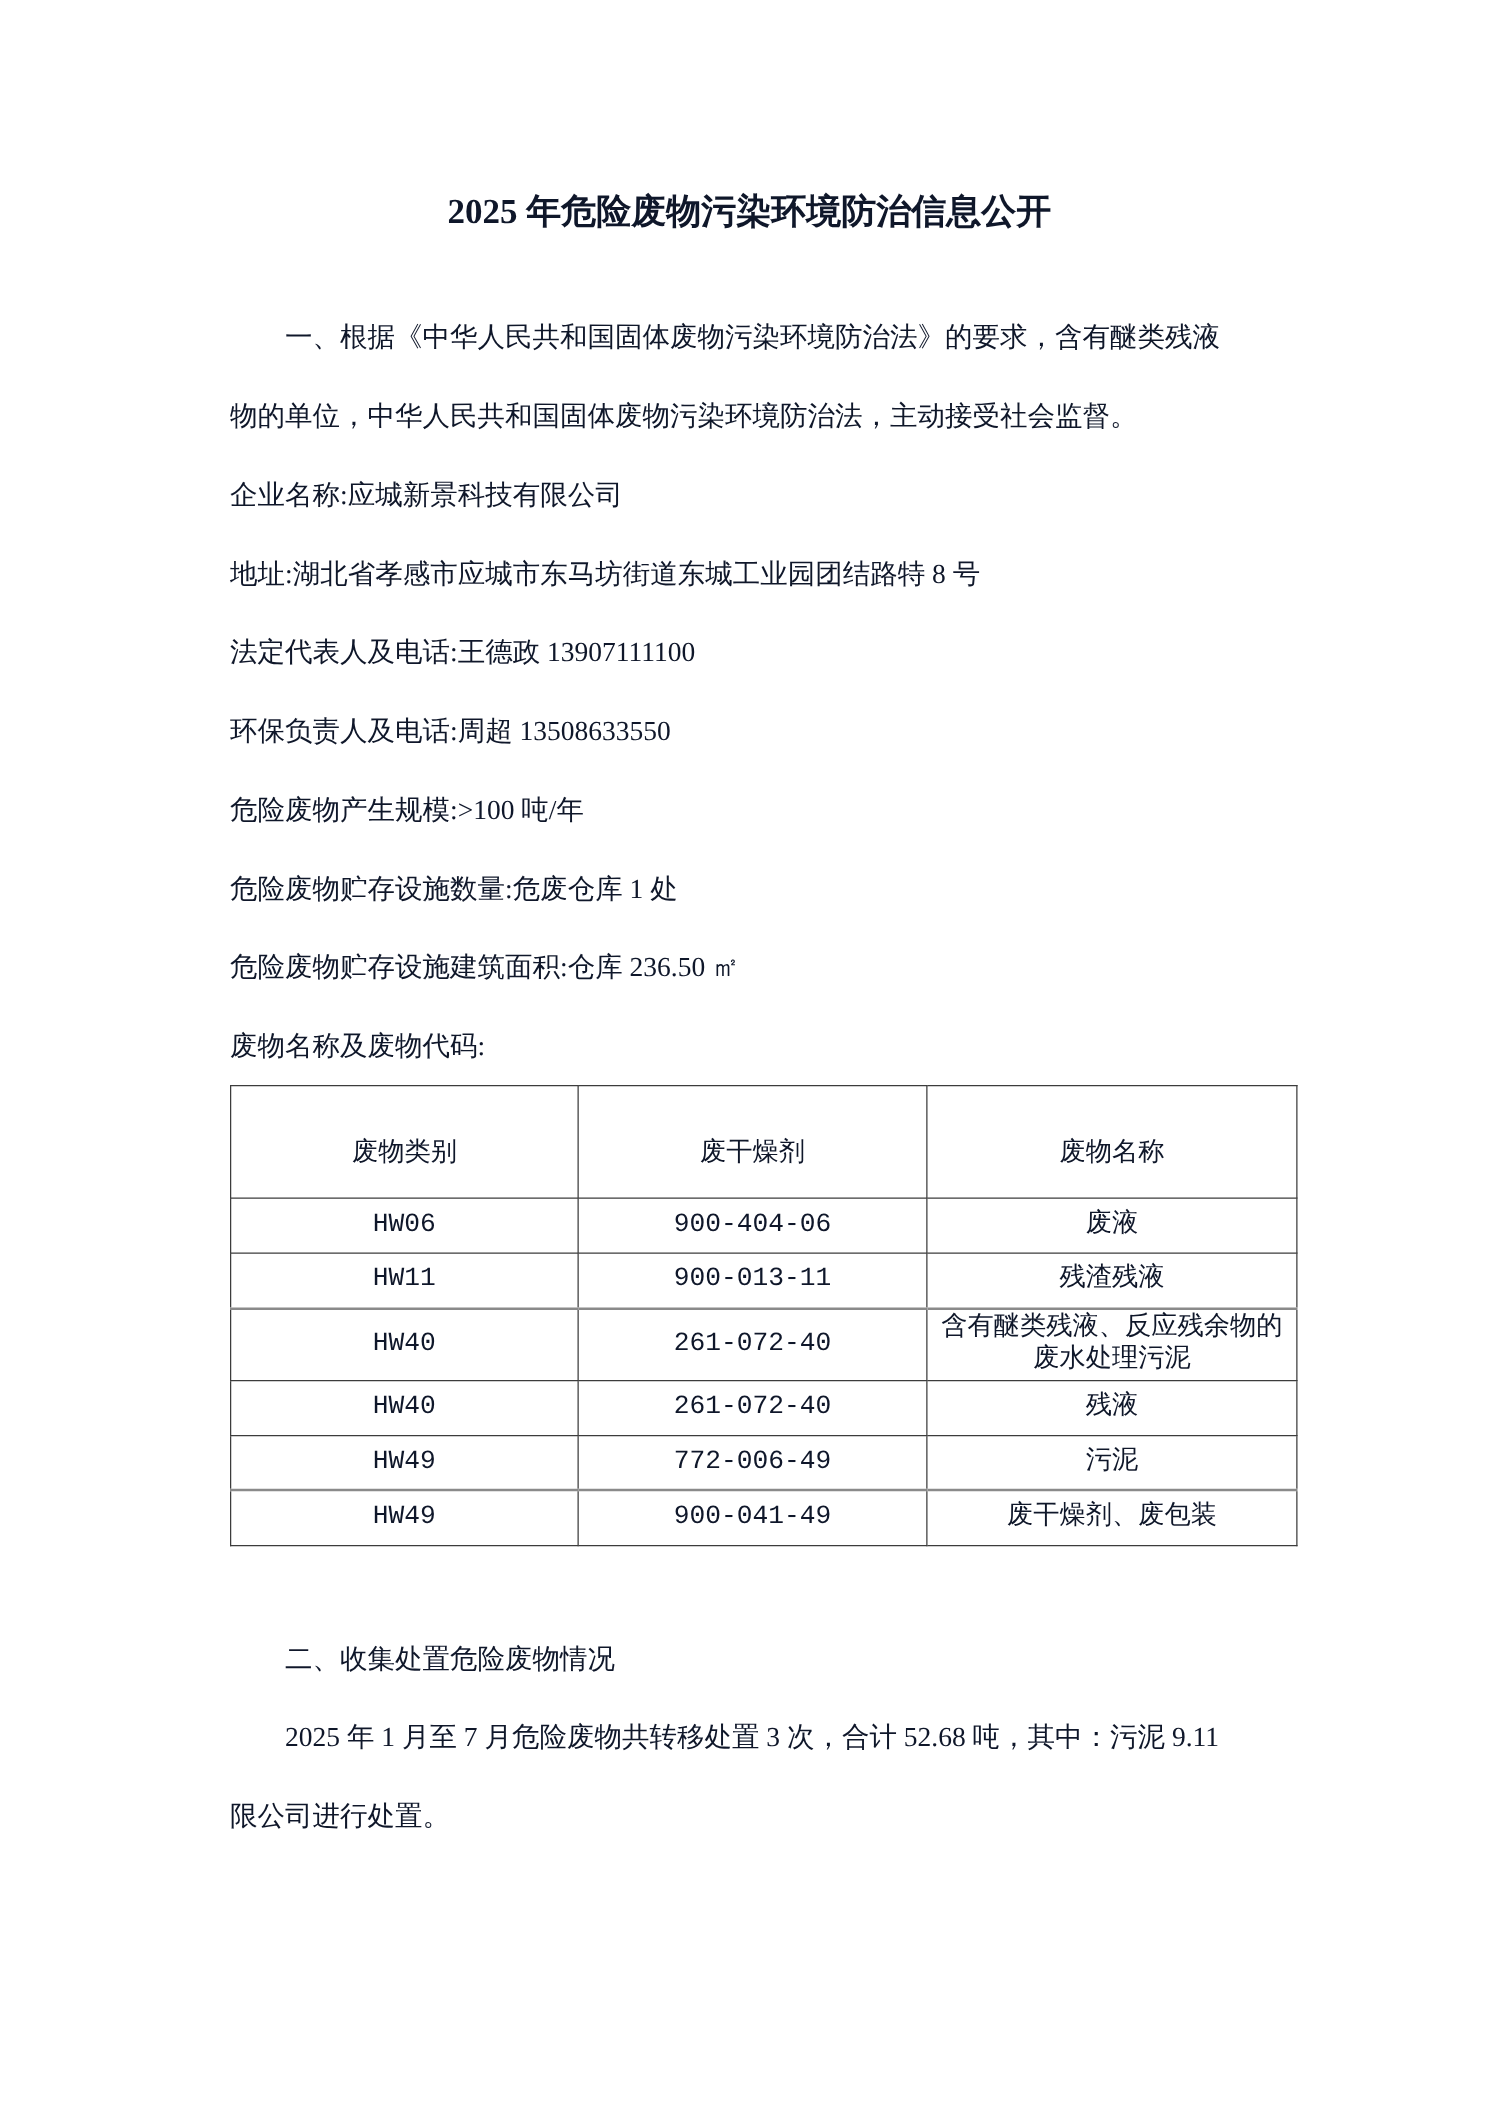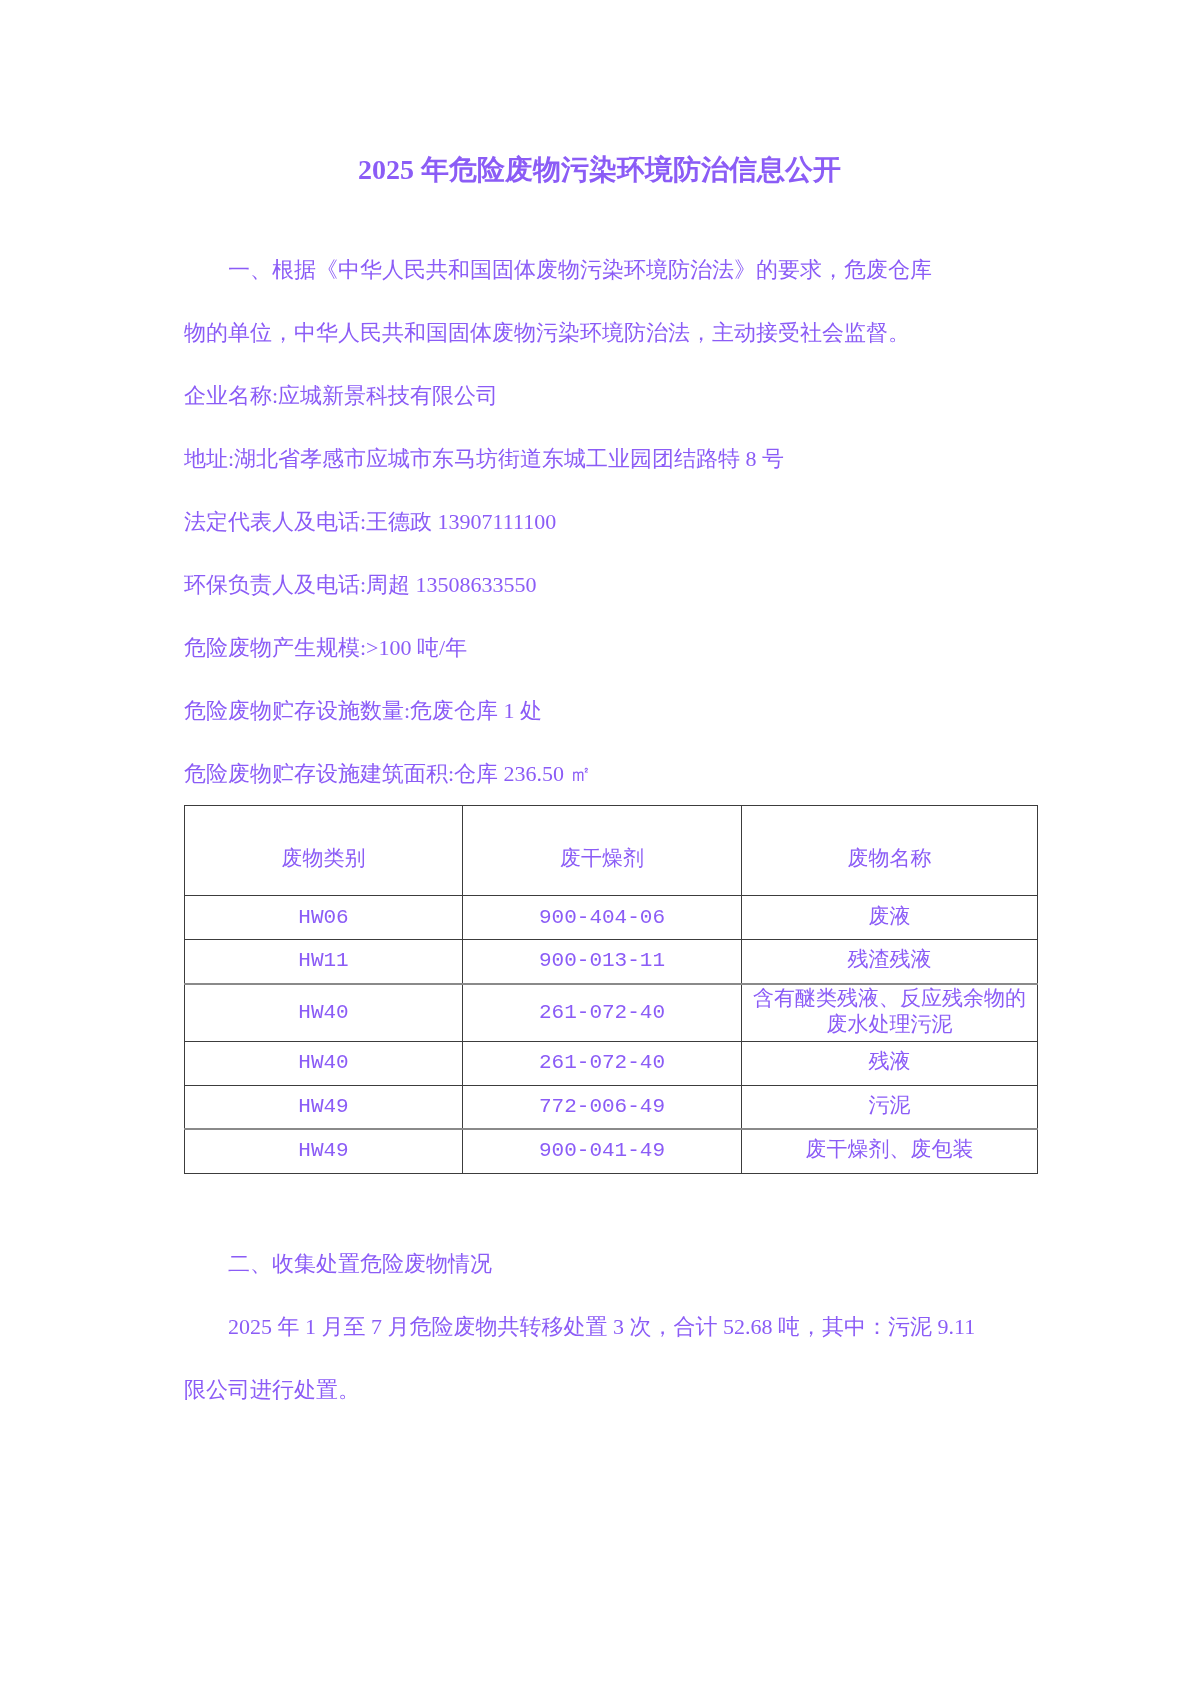--- a/index.html
+++ b/index.html
@@ -3,21 +3,21 @@
 <meta charset="utf-8">
 <style>
   * { box-sizing: border-box; }
   html, body { margin: 0; padding: 0; background: #ffffff; }
   .page {
     position: relative;
     width: 1199px;
     height: 1696px;
     background: #ffffff;
     font-family: "Liberation Serif", "DejaVu Serif", serif;
-    color: #8b5cf6;
+    color: #0f172a;
     overflow: hidden;
   }
   .title {
     padding-top: 150px;
     text-align: center;
     font-size: 28px;
     font-weight: bold;
     line-height: 40px;
     white-space: nowrap;
   }
@@ -64,30 +64,31 @@
 </style>
 </head>
 <body>
 
 <div class="page">
 
   <div class="title">2025 年危险废物污染环境防治信息公开</div>
 
   <div class="content stack">
 
-    <div class="line indent">一、根据《中华人民共和国固体废物污染环境防治法》的要求，危废仓库</div>
+    <div class="line indent">一、根据《中华人民共和国固体废物污染环境防治法》的要求，含有醚类残液</div>
     <div class="line">物的单位，中华人民共和国固体废物污染环境防治法，主动接受社会监督。</div>
 
     <div class="line">企业名称:应城新景科技有限公司</div>
     <div class="line">地址:湖北省孝感市应城市东马坊街道东城工业园团结路特 8 号</div>
     <div class="line">法定代表人及电话:王德政 13907111100</div>
     <div class="line">环保负责人及电话:周超 13508633550</div>
     <div class="line">危险废物产生规模:&gt;100 吨/年</div>
     <div class="line">危险废物贮存设施数量:危废仓库 1 处</div>
     <div class="line">危险废物贮存设施建筑面积:仓库 236.50 ㎡</div>
+    <div class="line">废物名称及废物代码:</div>
 
     <table class="waste">
       <colgroup>
         <col style="width:278px">
         <col style="width:279px">
         <col style="width:296px">
       </colgroup>
       <thead>
         <tr>
           <th>废物类别</th>

